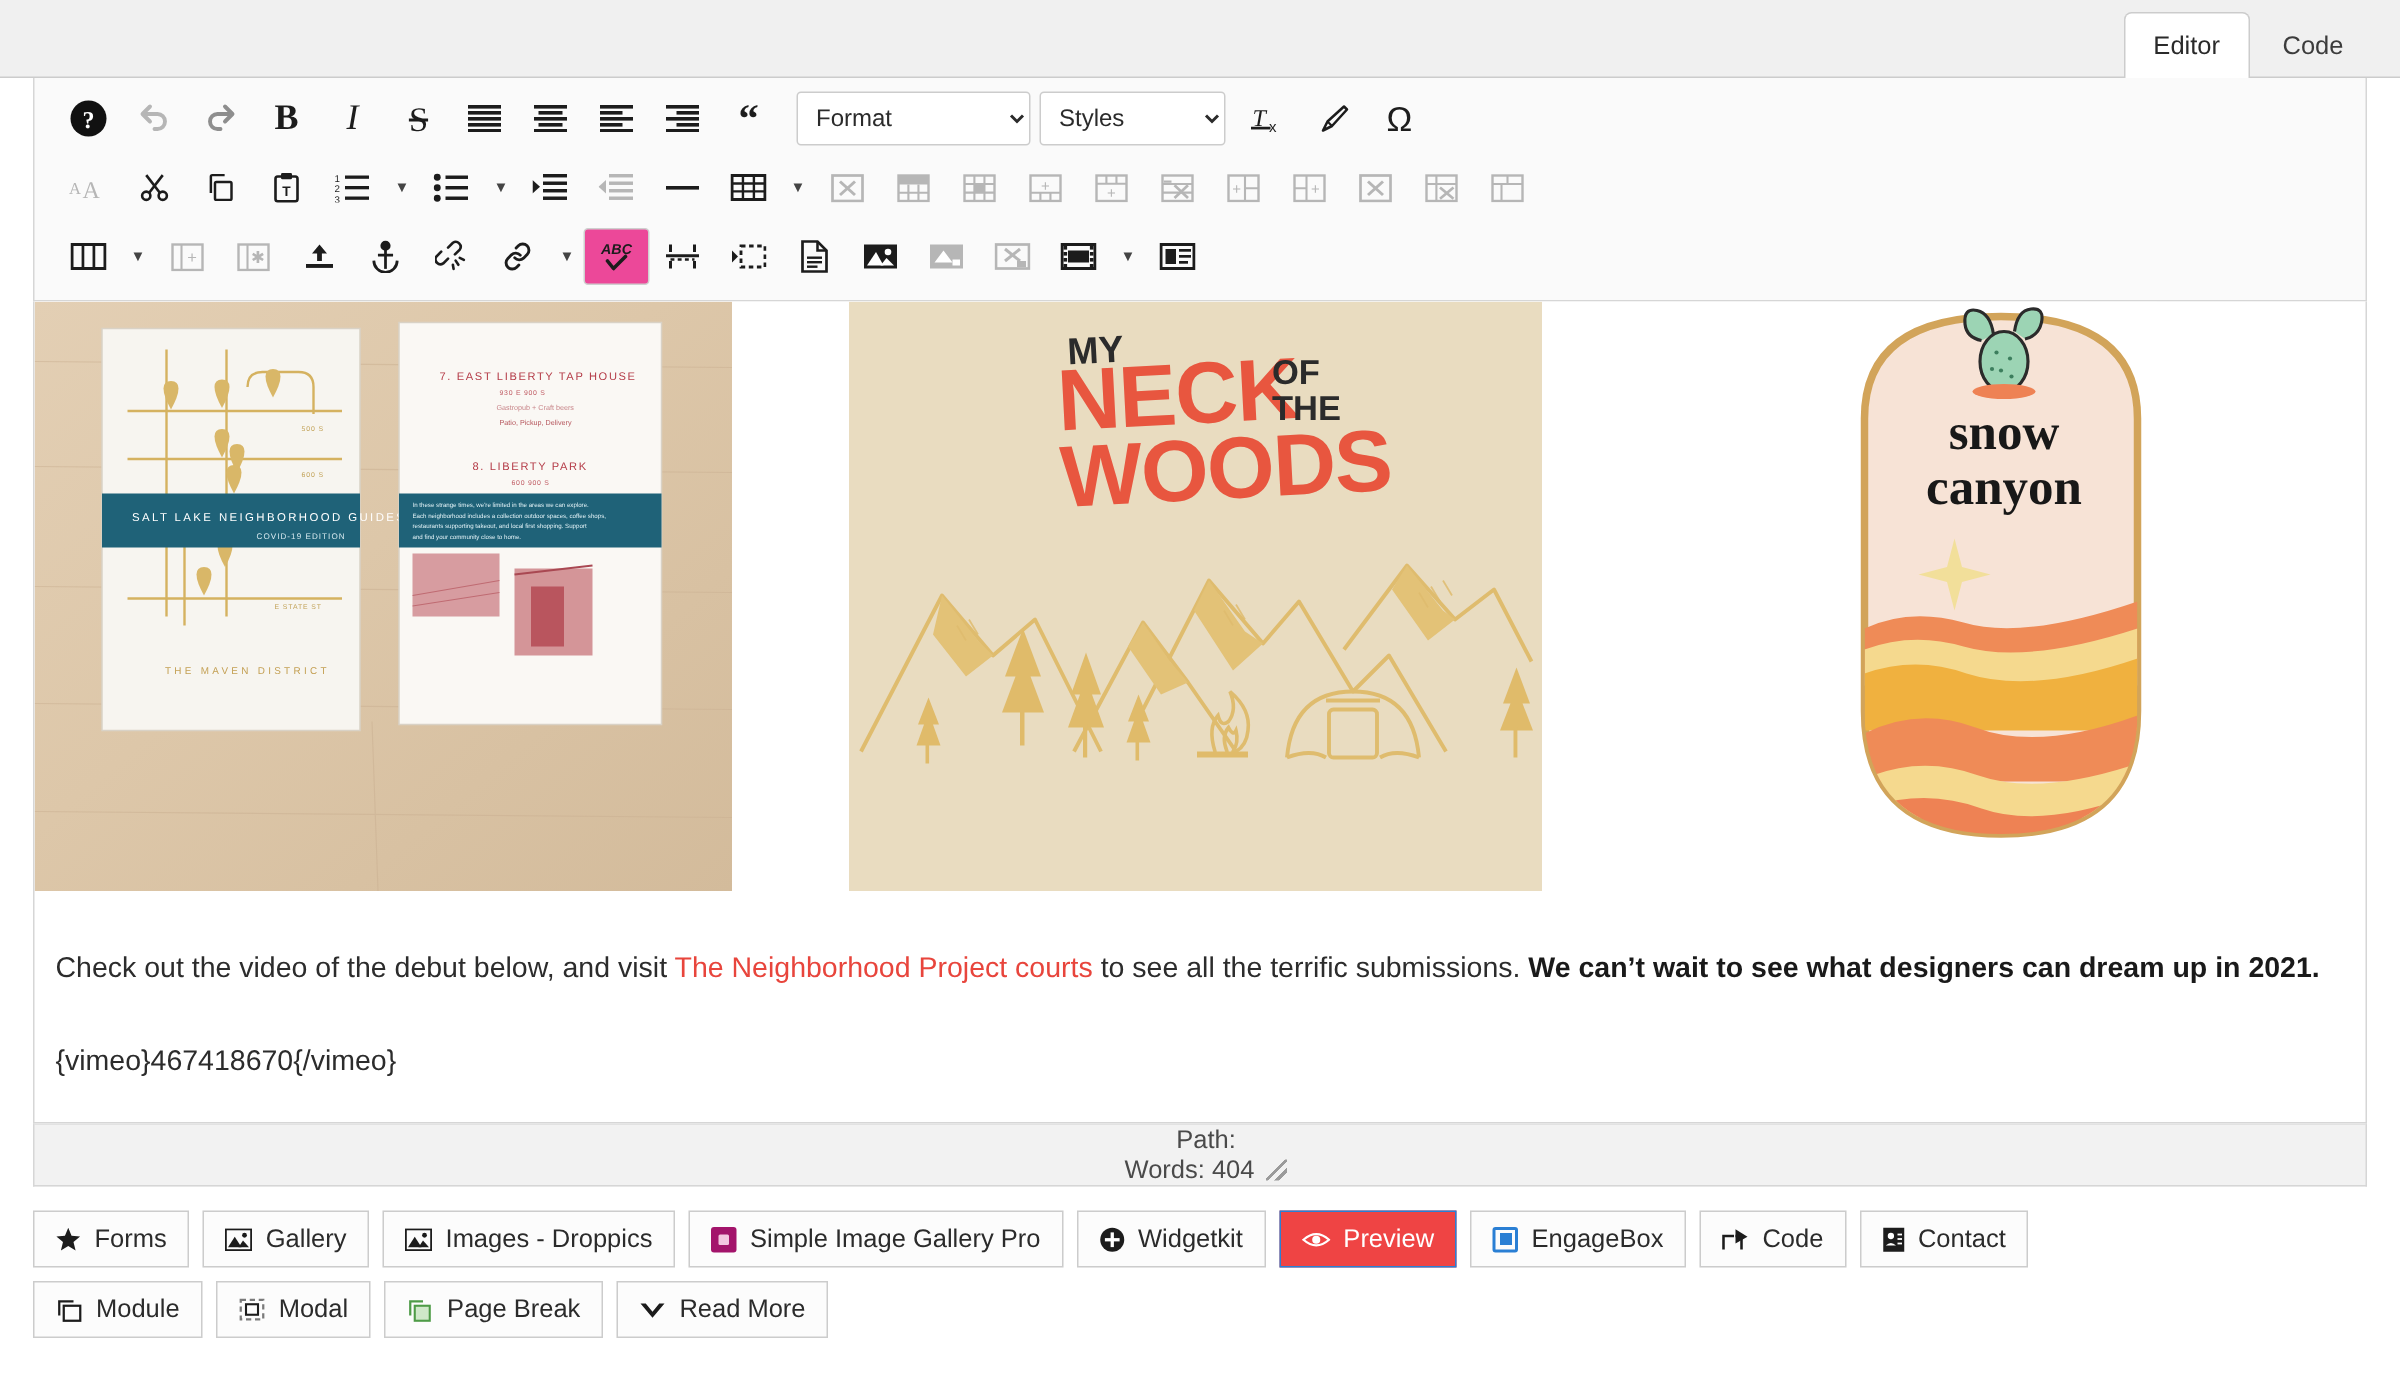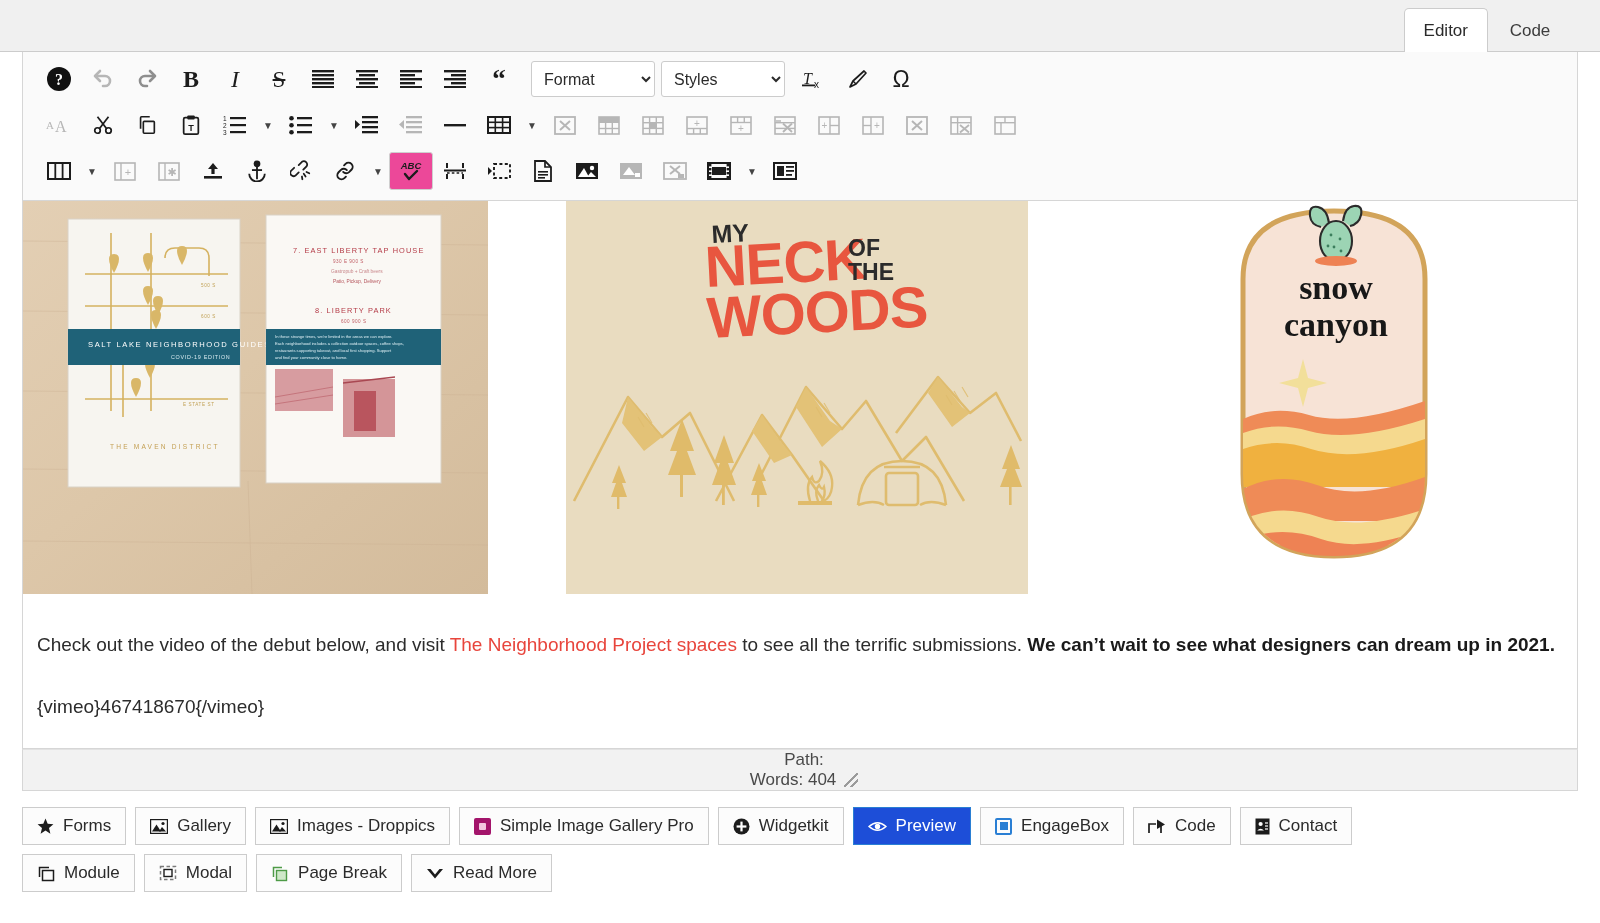--- a/index.html
+++ b/index.html
@@ -13,21 +13,21 @@
 
   
   .tabstrip {
     position: relative;
     height: 52px;
     background: #f0f0f0;
     border-bottom: 1px solid #ccc;
     display: flex;
     justify-content: flex-end;
     align-items: flex-end;
-    padding-right: 28px;
+    padding-right: 16px;
   }
   .tab {
     height: 44px;
     min-width: 84px;
     padding: 0 19px;
     display: flex;
     align-items: center;
     justify-content: center;
     font-size: 17px;
     color: #333;
@@ -86,21 +86,21 @@
     font-size: 16px;
     font-family: "Liberation Sans", sans-serif;
     border: 1px solid #cccccc;
     border-radius: 3px;
     background: #ffffff;
     color: #2b2b2b;
     padding: 0 6px 0 8px;
     margin-right: 6px;
     cursor: pointer;
   }
-  select.fmt { width: 124px; }
+  select.fmt { width: 156px; }
   select.sty { width: 124px; }
 
   
   .editor-body {
     margin: 0 22px;
     border: 1px solid #d6d6d6;
     border-top: none;
     background: #fff;
     height: 548px;
     overflow: hidden;
@@ -160,21 +160,21 @@
     padding: 0 14px;
     background: #fcfcfc;
     border: 1px solid #ccc;
     border-radius: 0;
     font-size: 17px;
     color: #2b2b2b;
     cursor: pointer;
     white-space: nowrap;
   }
   .xbtn.primary {
-    background: #1d4ed8;
+    background: #ef4444;
     border-color: #2a7fd4;
     color: #ffffff;
   }
   .xbtn .bi { display: flex; align-items: center; }
 
   .sq-mag { width: 17px; height: 17px; background: #a3146b; border-radius: 2px;
             display:flex;align-items:center;justify-content:center; }
   .sq-mag i { width:7px;height:7px;background:#f3c6e0;border-radius:1px;display:block; }
   .sq-blue { width: 17px; height: 17px; border: 2px solid #2a7fd4; border-radius: 2px;
              display:flex;align-items:center;justify-content:center; }
@@ -783,21 +783,21 @@
 
         <text x="103" y="98" font-size="34" font-weight="bold" fill="#181818" font-family="Liberation Serif, serif" text-anchor="middle">snow</text>
         <text x="103" y="135" font-size="34" font-weight="bold" fill="#181818" font-family="Liberation Serif, serif" text-anchor="middle">canyon</text>
 
         <path d="M70 158 L75 177 L94 182 L75 187 L70 206 L65 187 L46 182 L65 177 Z" fill="#f2df9a"></path>
       </svg>
     </div>
   </div>
 
   <div class="para p1">
-    <span>Check out the video of the debut below, and visit </span><a href="#">The Neighborhood Project spaces</a><span> to see all the terrific submissions. </span><b>We can’t wait to see what designers can dream up in 2021.</b>
+    <span>Check out the video of the debut below, and visit </span><a href="#">The Neighborhood Project courts</a><span> to see all the terrific submissions. </span><b>We can’t wait to see what designers can dream up in 2021.</b>
   </div>
 
   <div class="para p2">{vimeo}467418670{/vimeo}</div>
 </div>
 
 <div class="statusbar">
   <div>Path:</div>
   <div class="words">
     <span>Words: 404</span>
     <span class="grip"></span>

